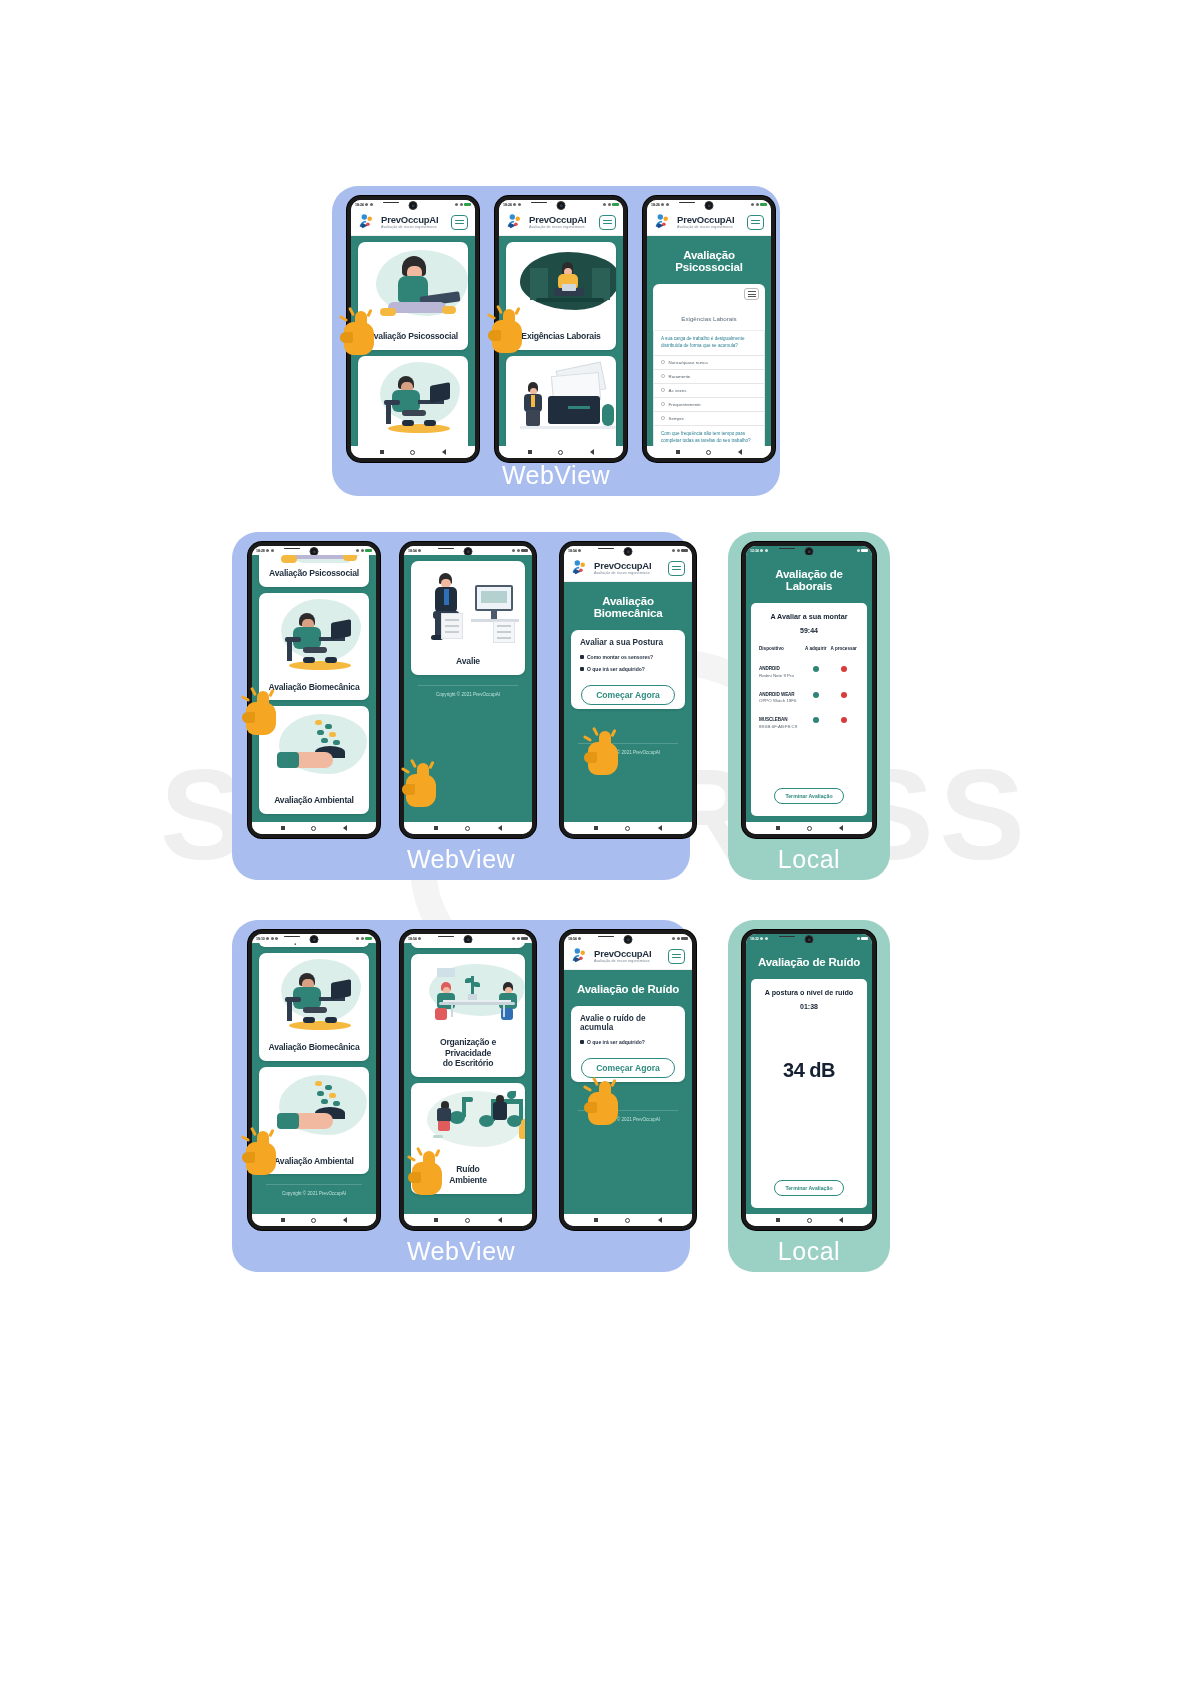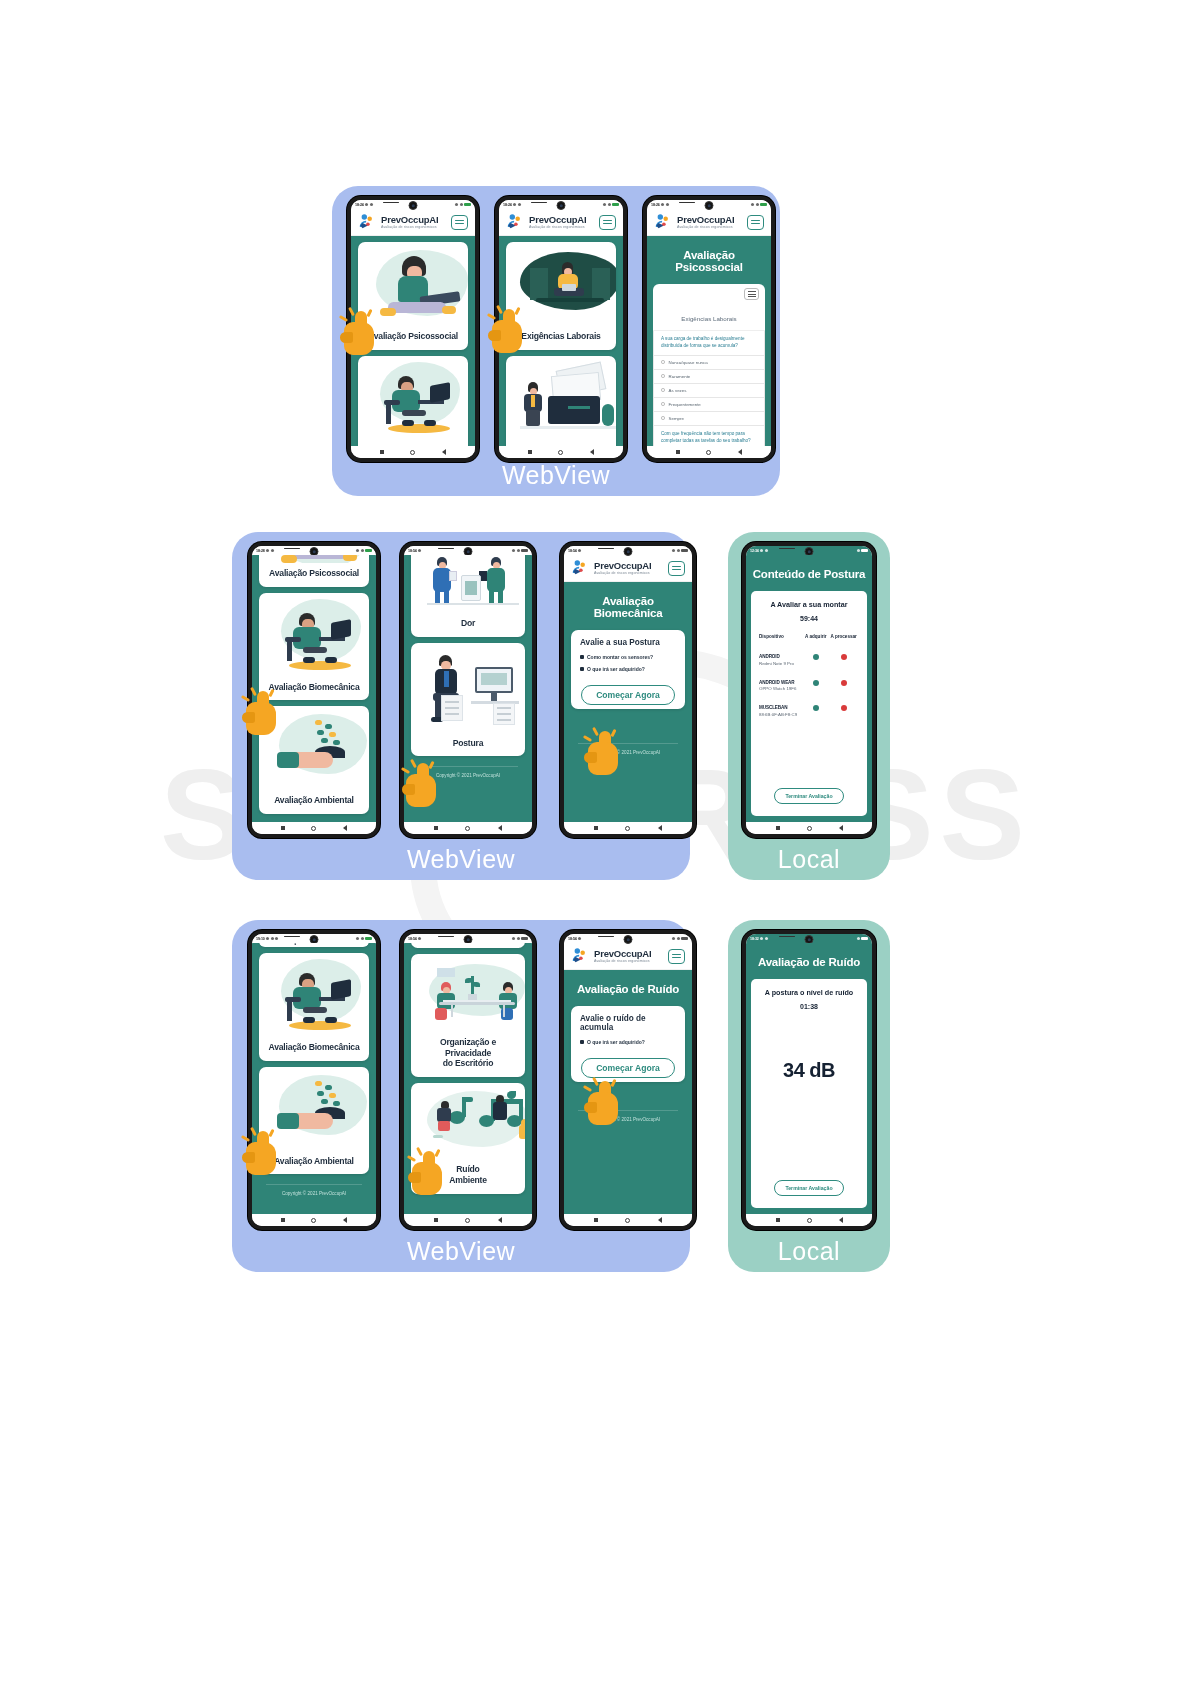--- a/index.html
+++ b/index.html
@@ -547,40 +547,20 @@
             <span class="st-time">18:54</span>
             <span class="st-ico"></span>
           </div>
         <div class="st-right">
             <span class="st-ico"></span>
             <span class="st-ico"></span>
             <span class="st-batt" style="background:#555;"></span>
           </div>
       </div>
       <div class="teal">
-        <div class="card" style="margin-top:-10px;">
-          <div class="illu" style="height:62px;">
-            <div class="fig" style="left:26px;top:6px;width:10px;height:9px;background:#2f3c4e;border-radius:5px 5px 2px 2px;"></div>
-            <div class="fig" style="left:28px;top:11px;width:7px;height:7px;background:#f0b9a0;border-radius:4px;"></div>
-            <div class="fig" style="left:22px;top:17px;width:18px;height:24px;background:#2f6fb5;border-radius:5px;"></div>
-            <div class="fig" style="left:24px;top:40px;width:5px;height:14px;background:#2f6fb5;"></div>
-            <div class="fig" style="left:33px;top:40px;width:5px;height:14px;background:#2f6fb5;"></div>
-            <div class="fig" style="left:38px;top:20px;width:8px;height:10px;background:#e8eef3;border:1px solid #ccd;"></div>
-            <div class="fig" style="left:80px;top:6px;width:10px;height:9px;background:#2f3c4e;border-radius:5px 5px 2px 2px;"></div>
-            <div class="fig" style="left:82px;top:11px;width:7px;height:7px;background:#f0b9a0;border-radius:4px;"></div>
-            <div class="fig" style="left:76px;top:17px;width:18px;height:24px;background:#2f8477;border-radius:5px;"></div>
-            <div class="fig" style="left:78px;top:40px;width:5px;height:14px;background:#2f8477;"></div>
-            <div class="fig" style="left:87px;top:40px;width:5px;height:14px;background:#2f8477;"></div>
-            <div class="fig" style="left:68px;top:20px;width:8px;height:10px;background:#1f2d3d;"></div>
-            <div class="fig" style="left:50px;top:24px;width:20px;height:26px;background:#f1f5f8;border:1px solid #cfd8de;border-radius:2px;"></div>
-            <div class="fig" style="left:54px;top:30px;width:12px;height:14px;background:#2f8477;opacity:.45;"></div>
-            <div class="fig" style="left:16px;top:52px;width:92px;height:1.5px;background:#dbe2e6;"></div>
-          </div>
-          <div class="card-title">Dor</div>
-        </div>
         <div class="card">
           <div class="illu" style="height:84px;">
             <div class="fig" style="left:28px;top:6px;width:13px;height:11px;background:#2b2b2b;border-radius:7px 7px 2px 2px;"></div>
             <div class="fig" style="left:30px;top:12px;width:10px;height:9px;background:#f0b9a0;border-radius:5px;"></div>
             <div class="fig" style="left:24px;top:20px;width:22px;height:26px;background:#1f2d3d;border-radius:5px;"></div>
             <div class="fig" style="left:33px;top:22px;width:5px;height:16px;background:#2f6fb5;"></div>
             <div class="fig" style="left:22px;top:44px;width:26px;height:8px;background:#2f3c4e;border-radius:3px;"></div>
             <div class="fig" style="left:24px;top:50px;width:6px;height:20px;background:#2f3c4e;"></div>
             <div class="fig" style="left:20px;top:68px;width:12px;height:5px;background:#1f2d3d;border-radius:3px;"></div>
             <div class="fig" style="left:30px;top:46px;width:22px;height:26px;background:#f2f4f6;border:1px solid #dde3e8;"></div>
@@ -589,21 +569,21 @@
             <div class="fig" style="left:34px;top:64px;width:14px;height:2px;background:#c6ced4;"></div>
             <div class="fig" style="left:64px;top:18px;width:38px;height:26px;background:#eef3f7;border:2px solid #4c5b6b;border-radius:2px;"></div>
             <div class="fig" style="left:70px;top:24px;width:26px;height:12px;background:#2f8477;opacity:.3;"></div>
             <div class="fig" style="left:80px;top:44px;width:6px;height:8px;background:#4c5b6b;"></div>
             <div class="fig" style="left:60px;top:52px;width:48px;height:3px;background:#d4dbe1;"></div>
             <div class="fig" style="left:82px;top:54px;width:22px;height:22px;background:#f4f6f8;border:1px solid #dde3e8;"></div>
             <div class="fig" style="left:86px;top:58px;width:14px;height:2px;background:#c6ced4;"></div>
             <div class="fig" style="left:86px;top:64px;width:14px;height:2px;background:#c6ced4;"></div>
             <div class="fig" style="left:86px;top:70px;width:14px;height:2px;background:#c6ced4;"></div>
           </div>
-          <div class="card-title">Postura</div>
+          <div class="card-title">Avalie</div>
         </div>
         <div class="footer">Copyright © 2021 PrevOccupAI</div>
       </div>
       <div class="navbar">
         <span class="sq"></span>
         <span class="ci"></span>
         <span class="tr"></span>
       </div>
     </div>
   </div>
@@ -646,21 +626,21 @@
           <div class="appsub">Avaliação de riscos ergonómicos</div>
         </div>
         <div class="menubtn">
             <i></i>
             <i></i>
           </div>
       </div>
       <div class="teal">
         <div class="pagetitle">Avaliação Biomecânica</div>
         <div class="card" style="margin:0 7px;">
-          <div class="sub-h">Avalie a sua Postura</div>
+          <div class="sub-h">Avaliar a sua Postura</div>
           <div class="bullet">
               <span class="bx"></span>
               <span>Como montar os sensores?</span>
             </div>
           <div class="bullet">
               <span class="bx"></span>
               <span>O que irá ser adquirido?</span>
             </div>
           <div class="startbtn">Começar Agora</div>
         </div>
@@ -691,21 +671,21 @@
             <span class="st-time" style="color:#fff;">12:34</span>
             <span class="st-ico" style="background:#fff;"></span>
             <span class="st-ico" style="background:#fff;"></span>
           </div>
         <div class="st-right">
             <span class="st-ico" style="background:#fff;"></span>
             <span class="st-batt" style="background:#fff;"></span>
           </div>
       </div>
       <div class="teal" style="display:flex;flex-direction:column;">
-        <div class="pagetitle">Conteúdo de Postura</div>
+        <div class="pagetitle">Avaliação de Laborais</div>
         <div class="whitecard">
           <div class="wc-title">A Avaliar a sua montar</div>
           <div class="wc-timer">59:44</div>
           <table class="devtab">
             <thead>
               <tr>
                 <th>Dispositivo</th>
                 <th class="c">A adquirir</th>
                 <th class="c">A processar</th>
               </tr>

